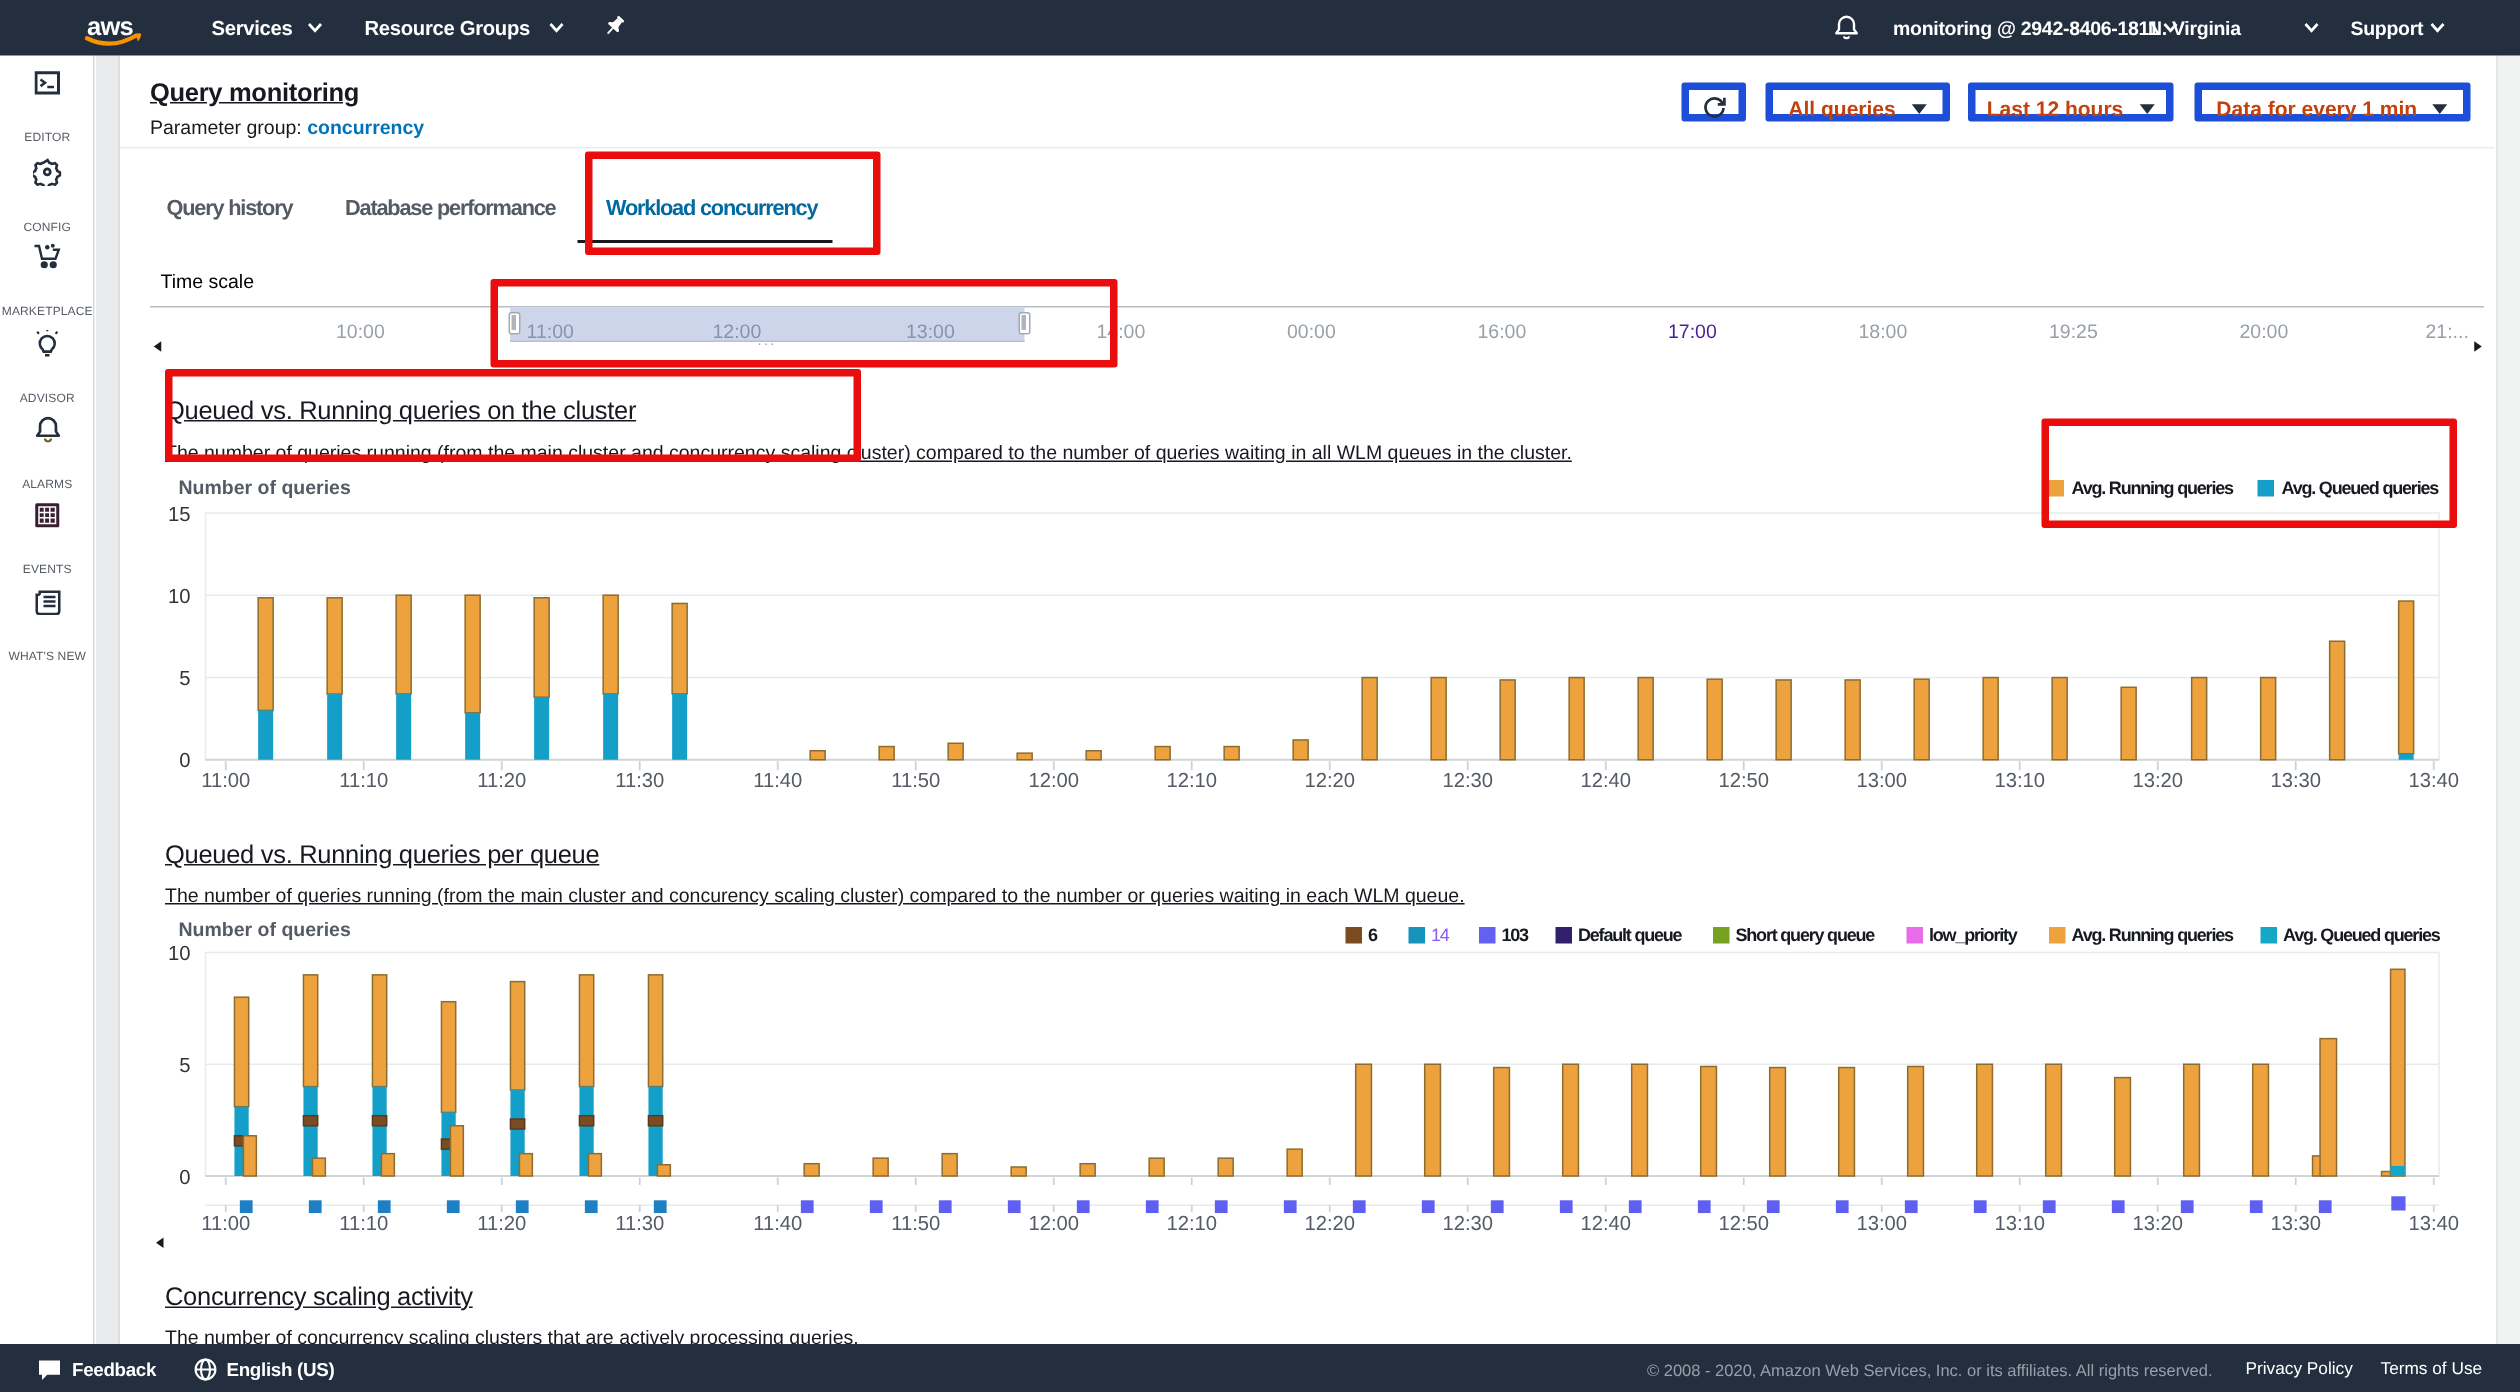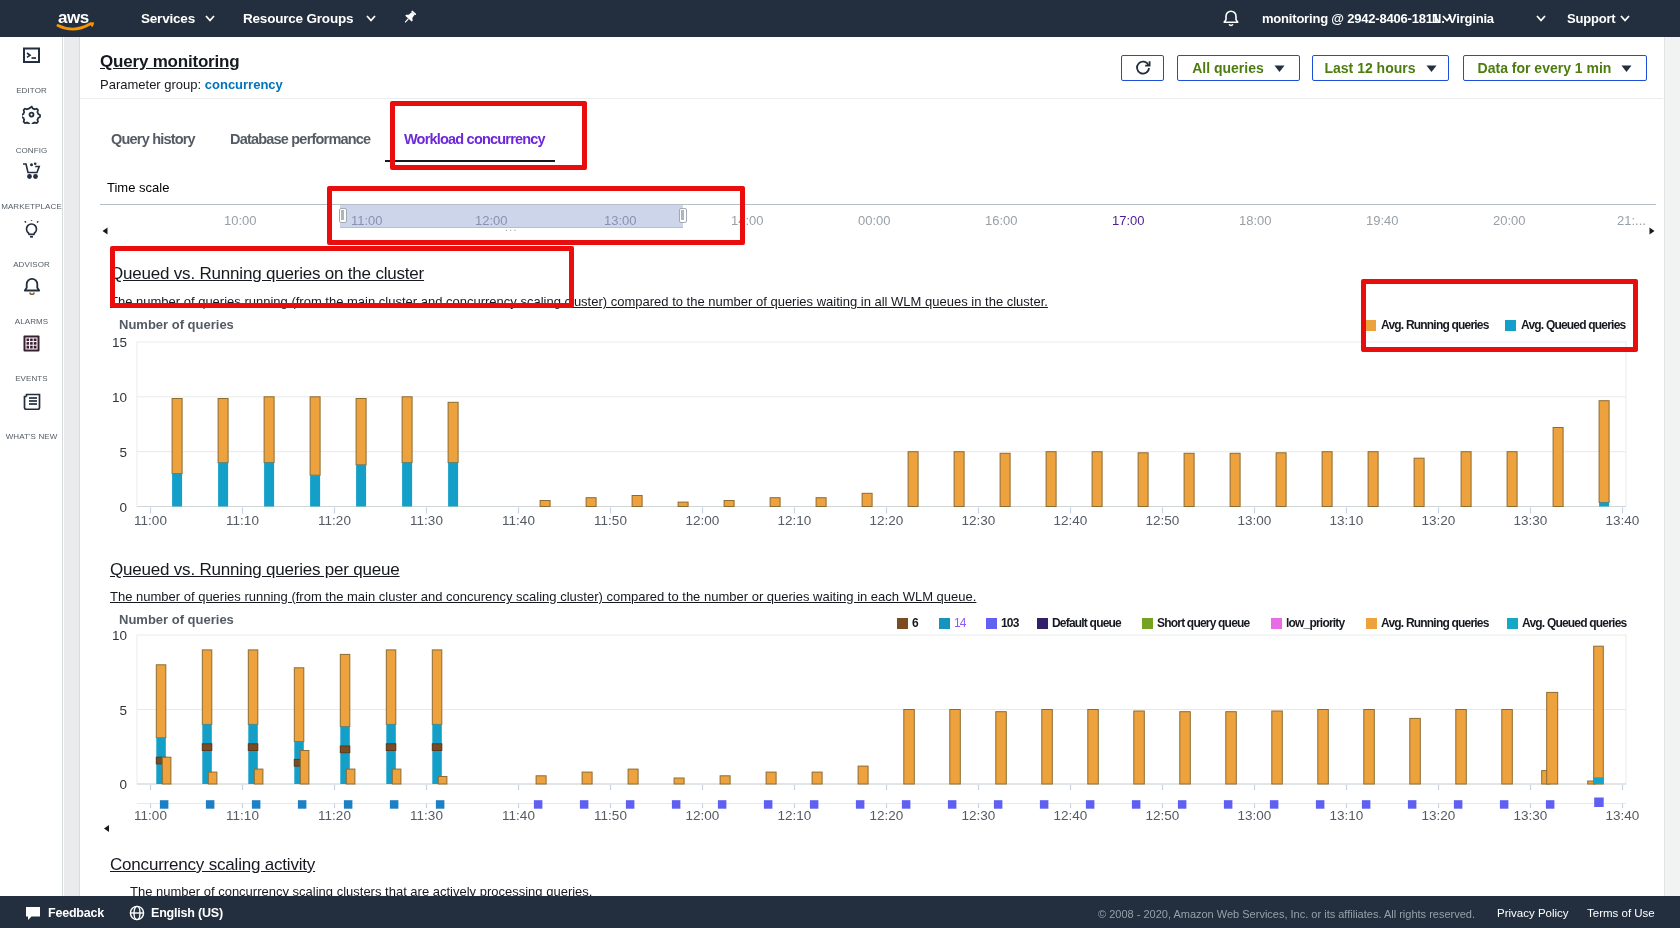--- a/index.html
+++ b/index.html
@@ -9,22 +9,22 @@
   .footer { position:absolute; left:0; top:896px; width:1680px; height:32px; background:#232f3e; z-index:5; }
   .navtxt { color:#fff; font-weight:700; font-size:13px; letter-spacing:-0.2px; }
   .sidebar { position:absolute; left:0; top:37px; width:63px; height:859px; background:#fff;
     border-right:1px solid #d5dbdb; z-index:4; }
   .gutter { position:absolute; left:64px; top:37px; width:16px; height:859px; background:#eaebec;
     border-right:1px solid #d9dcdc; z-index:3; }
   .rstrip { position:absolute; left:1664px; top:37px; width:16px; height:859px; background:#f1f2f2;
     border-left:1px solid #e2e4e4; z-index:3; }
   .sicon { position:absolute; width:63px; text-align:center; }
   .sicon .lbl { font-size:8px; color:#545b64; font-weight:400; letter-spacing:0.1px; margin-top:18px; }
-  .btn { position:absolute; height:26px; border:1px solid #1d4ed8; background:#fff; border-radius:2px;
-    font-size:14px; font-weight:700; color:#4d7c0f; text-align:center; }
+  .btn { position:absolute; height:26px; border:5px solid #1d4ed8; background:#fff; border-radius:2px;
+    font-size:14px; font-weight:700; color:#c2410c; text-align:center; }
   .redbox { position:absolute; border:5px solid #e90d0d; border-radius:2px; z-index:20; }
   .seg { color:#16191f;text-decoration:underline; }
 </style></head>
 <body>
 
 <div class="nav">
 <svg class="abs" style="left:55px;top:7px" width="42" height="25" viewBox="0 0 42 25">
 <text x="3" y="16" font-size="17" font-weight="700" fill="#fff" font-family="Liberation Sans, sans-serif" letter-spacing="-0.5">aws</text>
 <path d="M3 18.5 Q 19 26.5 35.5 16.8" fill="none" stroke="#f79400" stroke-width="2.8" stroke-linecap="round"></path>
 <path d="M34.2 16.2 q 3.6 -1.6 5 -0.6 q -0.3 3 -2.2 5 q -0.4 -2.4 -2.8 -4.4 z" fill="#f79400"></path>
@@ -124,35 +124,35 @@
     </svg></div>
 <div class="btn" style="left:1312px;top:55px;width:137px;line-height:25px">Last 12 hours<svg width="11" height="9" viewBox="0 0 11 9" style="margin-left:10px">
       <path d="M0.5 1.5 h10 l-5 6.5 z" fill="#232f3e"></path>
     </svg></div>
 <div class="btn" style="left:1463px;top:55px;width:184px;line-height:25px">Data for every 1 min<svg width="11" height="9" viewBox="0 0 11 9" style="margin-left:10px">
       <path d="M0.5 1.5 h10 l-5 6.5 z" fill="#232f3e"></path>
     </svg></div>
 <div class="abs" style="left:80px;top:98px;width:1583px;height:1px;background:#eaeded"></div>
 <div class="abs" style="left:111px;top:131px;font-size:14.5px;font-weight:700;letter-spacing:-0.8px;color:#545b64">Query history</div>
 <div class="abs" style="left:230px;top:131px;font-size:14.5px;font-weight:700;letter-spacing:-0.8px;color:#545b64">Database performance</div>
-<div class="abs" style="left:404px;top:131px;font-size:14.5px;font-weight:700;letter-spacing:-0.8px;color:#6d28d9">Workload concurrency</div>
+<div class="abs" style="left:404px;top:131px;font-size:14.5px;font-weight:700;letter-spacing:-0.8px;color:#0369a1">Workload concurrency</div>
 <div class="abs" style="left:385px;top:160px;width:170px;height:2px;background:#16191f"></div>
 <div class="abs" style="left:107px;top:180px;font-size:13px;font-weight:400;color:#000000">Time scale</div>
 <div class="abs" style="left:100px;top:203.5px;width:1556px;height:1px;background:#b7bfc6"></div>
 <div class="abs" style="left:340px;top:204.5px;width:343px;height:23.5px;background:#cdd5ea;border-bottom:1.5px solid #b9bfc9"></div>
 <div class="abs" style="left:224px;top:212.5px;font-size:13px;color:#98a0a8">10:00</div>
 <div class="abs" style="left:351px;top:212.5px;font-size:13px;color:#8792ae">11:00</div>
 <div class="abs" style="left:475px;top:212.5px;font-size:13px;color:#8792ae">12:00</div>
 <div class="abs" style="left:604px;top:212.5px;font-size:13px;color:#8792ae">13:00</div>
 <div class="abs" style="left:731px;top:212.5px;font-size:13px;color:#98a0a8">14:00</div>
 <div class="abs" style="left:858px;top:212.5px;font-size:13px;color:#98a0a8">00:00</div>
 <div class="abs" style="left:985px;top:212.5px;font-size:13px;color:#98a0a8">16:00</div>
 <div class="abs" style="left:1112px;top:212.5px;font-size:13px;color:#4c1d95">17:00</div>
 <div class="abs" style="left:1239px;top:212.5px;font-size:13px;color:#98a0a8">18:00</div>
-<div class="abs" style="left:1366px;top:212.5px;font-size:13px;color:#98a0a8">19:40</div>
+<div class="abs" style="left:1366px;top:212.5px;font-size:13px;color:#98a0a8">19:25</div>
 <div class="abs" style="left:1493px;top:212.5px;font-size:13px;color:#98a0a8">20:00</div>
 <div class="abs" style="left:1617px;top:212.5px;font-size:13px;color:#98a0a8">21:...</div>
 <div class="abs" style="left:338.5px;top:207.5px;width:8px;height:15px;background:#fff;border:1px solid #a3a9b3;border-radius:2px"></div>
 <div class="abs" style="left:341.2px;top:210px;width:3.2px;height:10px;background:#b0b5bd"></div>
 <div class="abs" style="left:678.5px;top:207.5px;width:8px;height:15px;background:#fff;border:1px solid #a3a9b3;border-radius:2px"></div>
 <div class="abs" style="left:681.2px;top:210px;width:3.2px;height:10px;background:#b0b5bd"></div>
 <div class="abs" style="left:505px;top:222px;font-size:10px;color:#9aa4ab;letter-spacing:1.5px">...</div>
 <svg class="abs" style="left:102px;top:227px" width="6" height="8" viewBox="0 0 6 8">
     <path d="M5.5 0.5 v7 L0.5 4 z" fill="#16191f"></path>
   </svg>
@@ -409,21 +409,21 @@
 <div class="abs" style="left:1052px;top:616px;font-size:12px;font-weight:700;letter-spacing:-0.8px;color:#16191f;white-space:nowrap">Default queue</div>
 <div class="abs" style="left:1142px;top:618px;width:11px;height:11px;background:#76a221"></div>
 <div class="abs" style="left:1157px;top:616px;font-size:12px;font-weight:700;letter-spacing:-0.8px;color:#16191f;white-space:nowrap">Short query queue</div>
 <div class="abs" style="left:1271px;top:618px;width:11px;height:11px;background:#e86ce8"></div>
 <div class="abs" style="left:1286px;top:616px;font-size:12px;font-weight:700;letter-spacing:-0.8px;color:#16191f;white-space:nowrap">low_priority</div>
 <div class="abs" style="left:1366px;top:618px;width:11px;height:11px;background:#eea23e"></div>
 <div class="abs" style="left:1381px;top:616px;font-size:12px;font-weight:700;letter-spacing:-0.8px;color:#16191f;white-space:nowrap">Avg. Running queries</div>
 <div class="abs" style="left:1507px;top:618px;width:11px;height:11px;background:#14a8c6"></div>
 <div class="abs" style="left:1522px;top:616px;font-size:12px;font-weight:700;letter-spacing:-0.8px;color:#16191f;white-space:nowrap">Avg. Queued queries</div>
 <div class="abs seg" style="left:110px;top:855px;font-size:17px;letter-spacing:-0.2px;">Concurrency scaling activity</div>
-<div class="abs seg" style="left:110px;top:884px;font-size:13px;margin-left:20px;">The number of concurrency scaling clusters that are actively processing queries.</div>
+<div class="abs seg" style="left:110px;top:884px;font-size:13px;">The number of concurrency scaling clusters that are actively processing queries.</div>
 <div class="redbox" style="left:390px;top:101px;width:197px;height:69px"></div>
 <div class="redbox" style="left:327px;top:186px;width:418px;height:59px"></div>
 <div class="redbox" style="left:110px;top:246px;width:464px;height:62px"></div>
 <div class="redbox" style="left:1361px;top:279px;width:277px;height:73px"></div>
 <div class="footer"></div>
 <svg class="abs" style="left:25px;top:906px;z-index:6" width="16" height="15" viewBox="0 0 16 15">
     <path d="M1 1 h14 v9.5 h-8.5 l-3.5 3.5 v-3.5 h-2 z" fill="#fff"></path>
   </svg>
 <div class="abs navtxt" style="left:48px;top:906px;font-size:12.5px;z-index:6">Feedback</div>
 <svg class="abs" style="left:129px;top:905px;z-index:6" width="16" height="16" viewBox="0 0 16 16">

